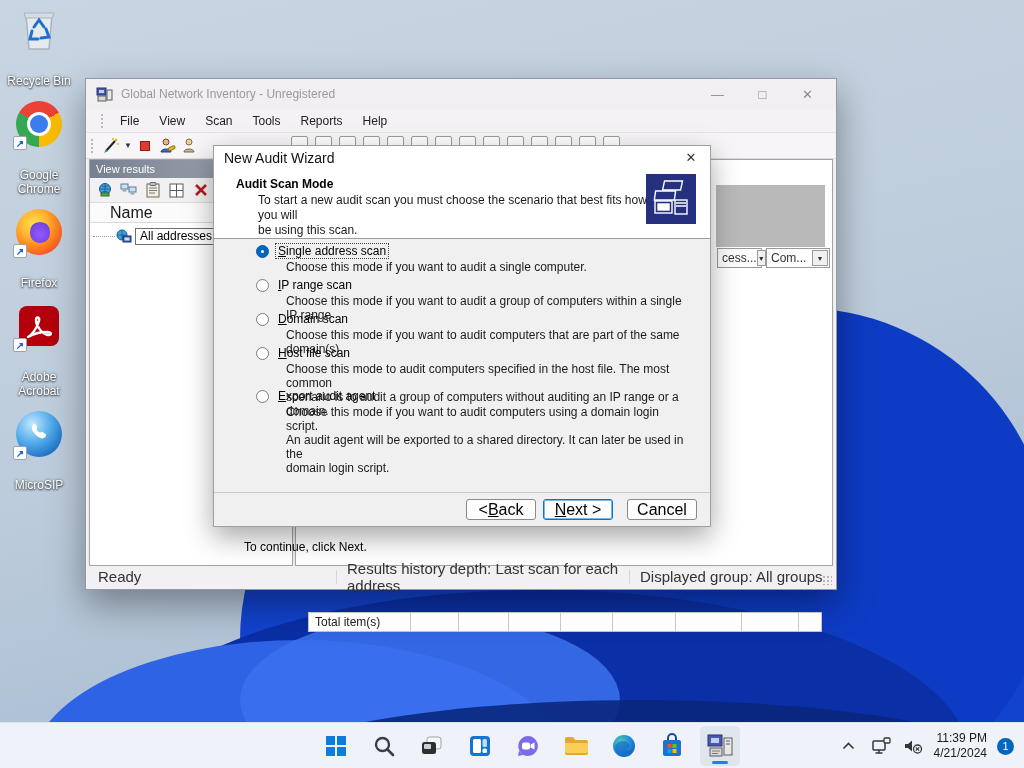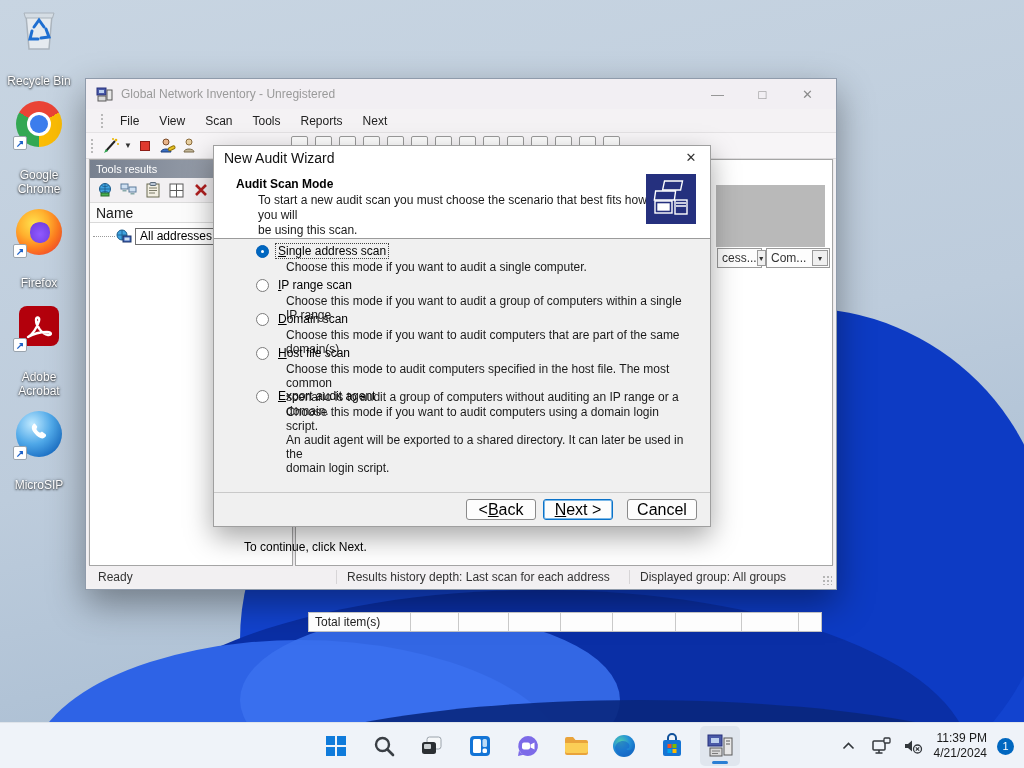--- a/index.html
+++ b/index.html
@@ -37,38 +37,38 @@
   .clip-ic { width:17px; height:17px; border:1px solid #9a9a9a; background:#fdfdfd; border-radius:2px; }
 
   .win-content { position:absolute; left:2px; top:80px; right:2px; bottom:24px; background:#eceaec; }
   
   .lpanel { position:absolute; left:1px; top:0; width:204px; height:407px; background:#fff; border:1px solid #a5a5a5; }
   .lpanel-header { height:18px; background:linear-gradient(90deg,#77808f,#aab0ba); color:#fff; font-size:11px;
     display:flex; align-items:center; padding-left:6px; }
   .lpanel-toolbar { height:25px; display:flex; align-items:center; gap:3px; background:#f2f0f2; border-bottom:1px solid #dcdcdc; padding-left:4px; }
   .ptbtn { width:21px; height:21px; display:flex; align-items:center; justify-content:center; }
   .name-header { height:20px; background:#fbfbfb; border-bottom:1px solid #d9d9d9; display:flex; align-items:center;
-    font-size:14px; color:#1a1a1a; padding-left:6px; position:relative; }
+    font-size:16px; color:#1a1a1a; padding-left:20px; position:relative; }
   .name-header::after { content:""; position:absolute; right:6px; top:2px; bottom:2px; width:1px; background:#d9d9d9; }
   .tree-row { display:flex; align-items:center; margin-top:4px; position:relative; height:18px; }
   .tree-guide { width:22px; border-top:1px dotted #9a9a9a; margin-left:3px; }
   .tree-label-box { margin-left:3px; border:1px solid #6f6f6f; background:#fff; font-size:12px; padding:0 4px; height:17px;
     display:flex; align-items:center; min-width:82px; }
   
   .rpanel { position:absolute; left:207px; top:0; width:538px; height:407px; background:#fff; border:1px solid #a5a5a5; }
   .group-box { position:absolute; left:420px; top:25px; width:109px; height:62px; background:#b9b9b9; }
   .combo-hdr { position:absolute; top:88px; height:20px; background:#fdfdfd; border:1px solid #9a9a9a; display:flex; align-items:center;
     font-size:12px; color:#333; padding-left:4px; justify-content:space-between; }
   .combo-hdr .dd { width:16px; height:16px; border:1px solid #9a9a9a; background:#f0f0f0; margin-right:1px;
     display:flex; align-items:center; justify-content:center; font-size:7px; color:#333; }
   .total-strip { position:absolute; left:12px; right:10px; top:452px; height:20px; border:1px solid #c2c2c2; background:#fdfdfd; display:flex; }
   .total-cell { border-right:1px solid #c9c9c9; height:100%; }
   .total-label { font-size:12px; color:#222; padding:2px 0 0 6px; width:102px; }
   
-  .statusbar { position:absolute; left:2px; right:2px; bottom:2px; height:21px; background:#f2f0f2; display:flex; align-items:center; font-size:12px; color:#333; }
+  .statusbar { position:absolute; left:2px; right:2px; bottom:2px; height:21px; background:#f2f0f2; display:flex; align-items:center; font-size:15px; color:#333; }
   .sb-sep { width:1px; height:14px; background:#d7d5d7; }
   .sb-pane { padding:0 10px; }
   .sb-grip { position:absolute; right:2px; bottom:2px; width:10px; height:10px;
     background-image:radial-gradient(circle,#b5b5b5 1px,transparent 1.2px); background-size:4px 4px; }
 
   
   .dlg { position:absolute; left:213px; top:145px; width:498px; height:382px; background:#f0f0f0; border:1px solid #9f9f9f;
     box-shadow:0 10px 26px rgba(0,0,0,.35); z-index:10; }
   .dlg-titlebar { height:23px; background:#fff; display:flex; align-items:center; padding-left:10px; position:relative; }
   .dlg-title { font-size:14px; color:#111; }
@@ -201,21 +201,21 @@
         <div class="win-ctl">✕</div>
       </div>
     </div>
     <div class="menubar">
       <div class="gripper"></div>
       <div class="menu-item">File</div>
       <div class="menu-item">View</div>
       <div class="menu-item">Scan</div>
       <div class="menu-item">Tools</div>
       <div class="menu-item">Reports</div>
-      <div class="menu-item">Next</div>
+      <div class="menu-item">Help</div>
     </div>
     <div class="toolbar">
       <div class="gripper"></div>
       <div class="tbtn">
         <svg width="18" height="18" viewBox="0 0 18 18">
           <path d="M4 14 L13 4" stroke="#222" stroke-width="2"></path>
           <path d="M2 16 l4 -2 l-2 -2 Z" fill="#2fa84f"></path>
           <circle cx="14" cy="3" r="1.3" fill="#e8b500"></circle>
             <circle cx="16" cy="7" r="1" fill="#e8b500"></circle>
             <circle cx="11" cy="2" r="1" fill="#e8b500"></circle>
@@ -252,21 +252,21 @@
           <div class="clip-ic"></div>
           <div class="clip-ic"></div>
         <div class="clip-ic"></div>
           <div class="clip-ic"></div>
       </div>
     </div>
 
     <div class="win-content">
 
       <div class="lpanel">
-        <div class="lpanel-header">Tools results</div>
+        <div class="lpanel-header">View results</div>
         <div class="lpanel-toolbar">
           <div class="ptbtn">
             <svg width="16" height="16" viewBox="0 0 16 16">
               <circle cx="8" cy="7" r="5.5" fill="#3fa3e0" stroke="#1a5a8a"></circle>
               <path d="M3 7 h10 M8 1.5 v11 M4.5 3.5 c2 1.5 5 1.5 7 0 M4.5 10.5 c2 -1.5 5 -1.5 7 0" stroke="#1a5a8a" stroke-width="0.8" fill="none"></path>
               <rect x="4" y="11" width="8" height="3" fill="#49b04f" stroke="#2a6a2e"></rect>
             </svg>
           </div>
           <div class="ptbtn">
             <svg width="18" height="16" viewBox="0 0 18 16">

